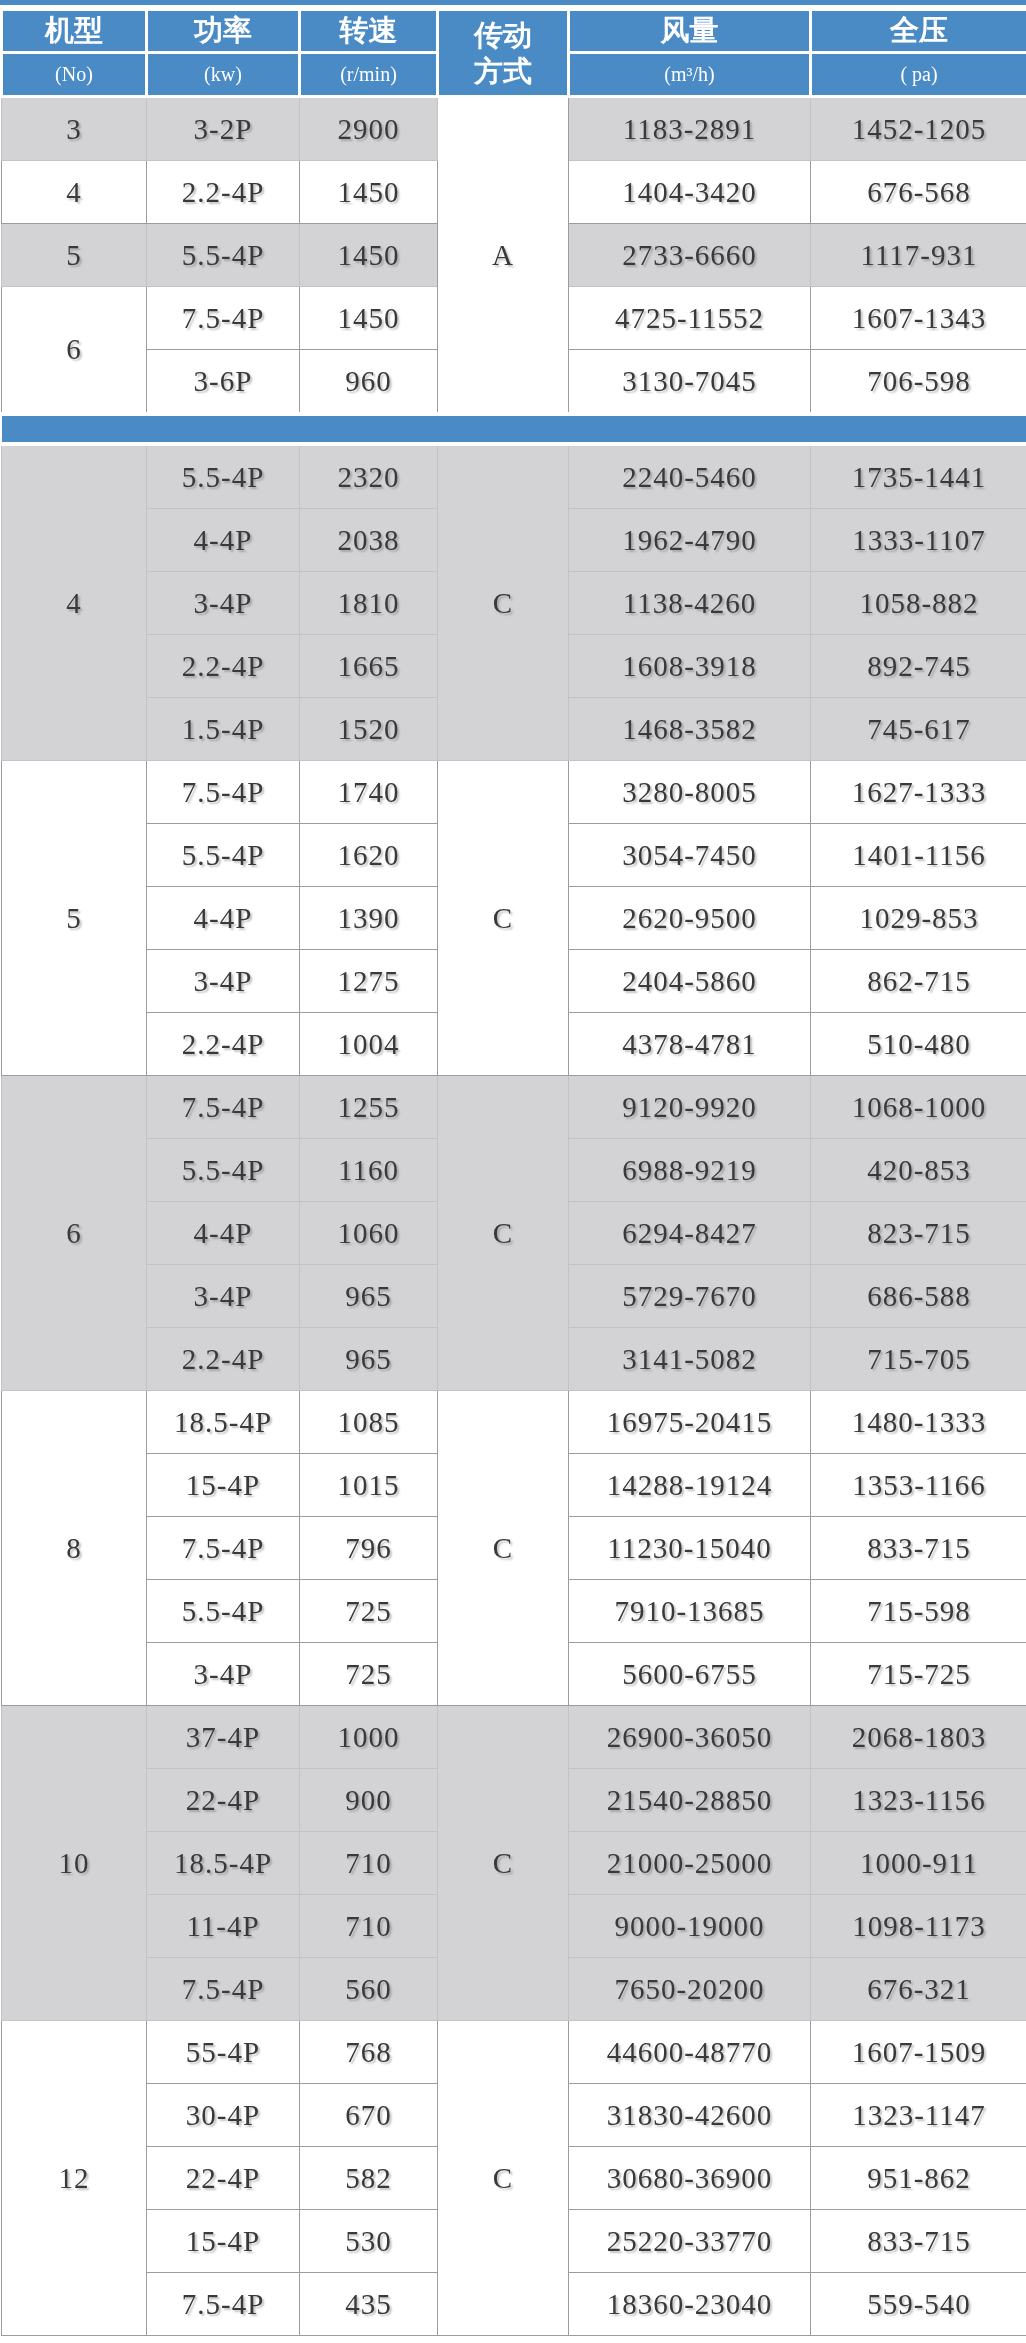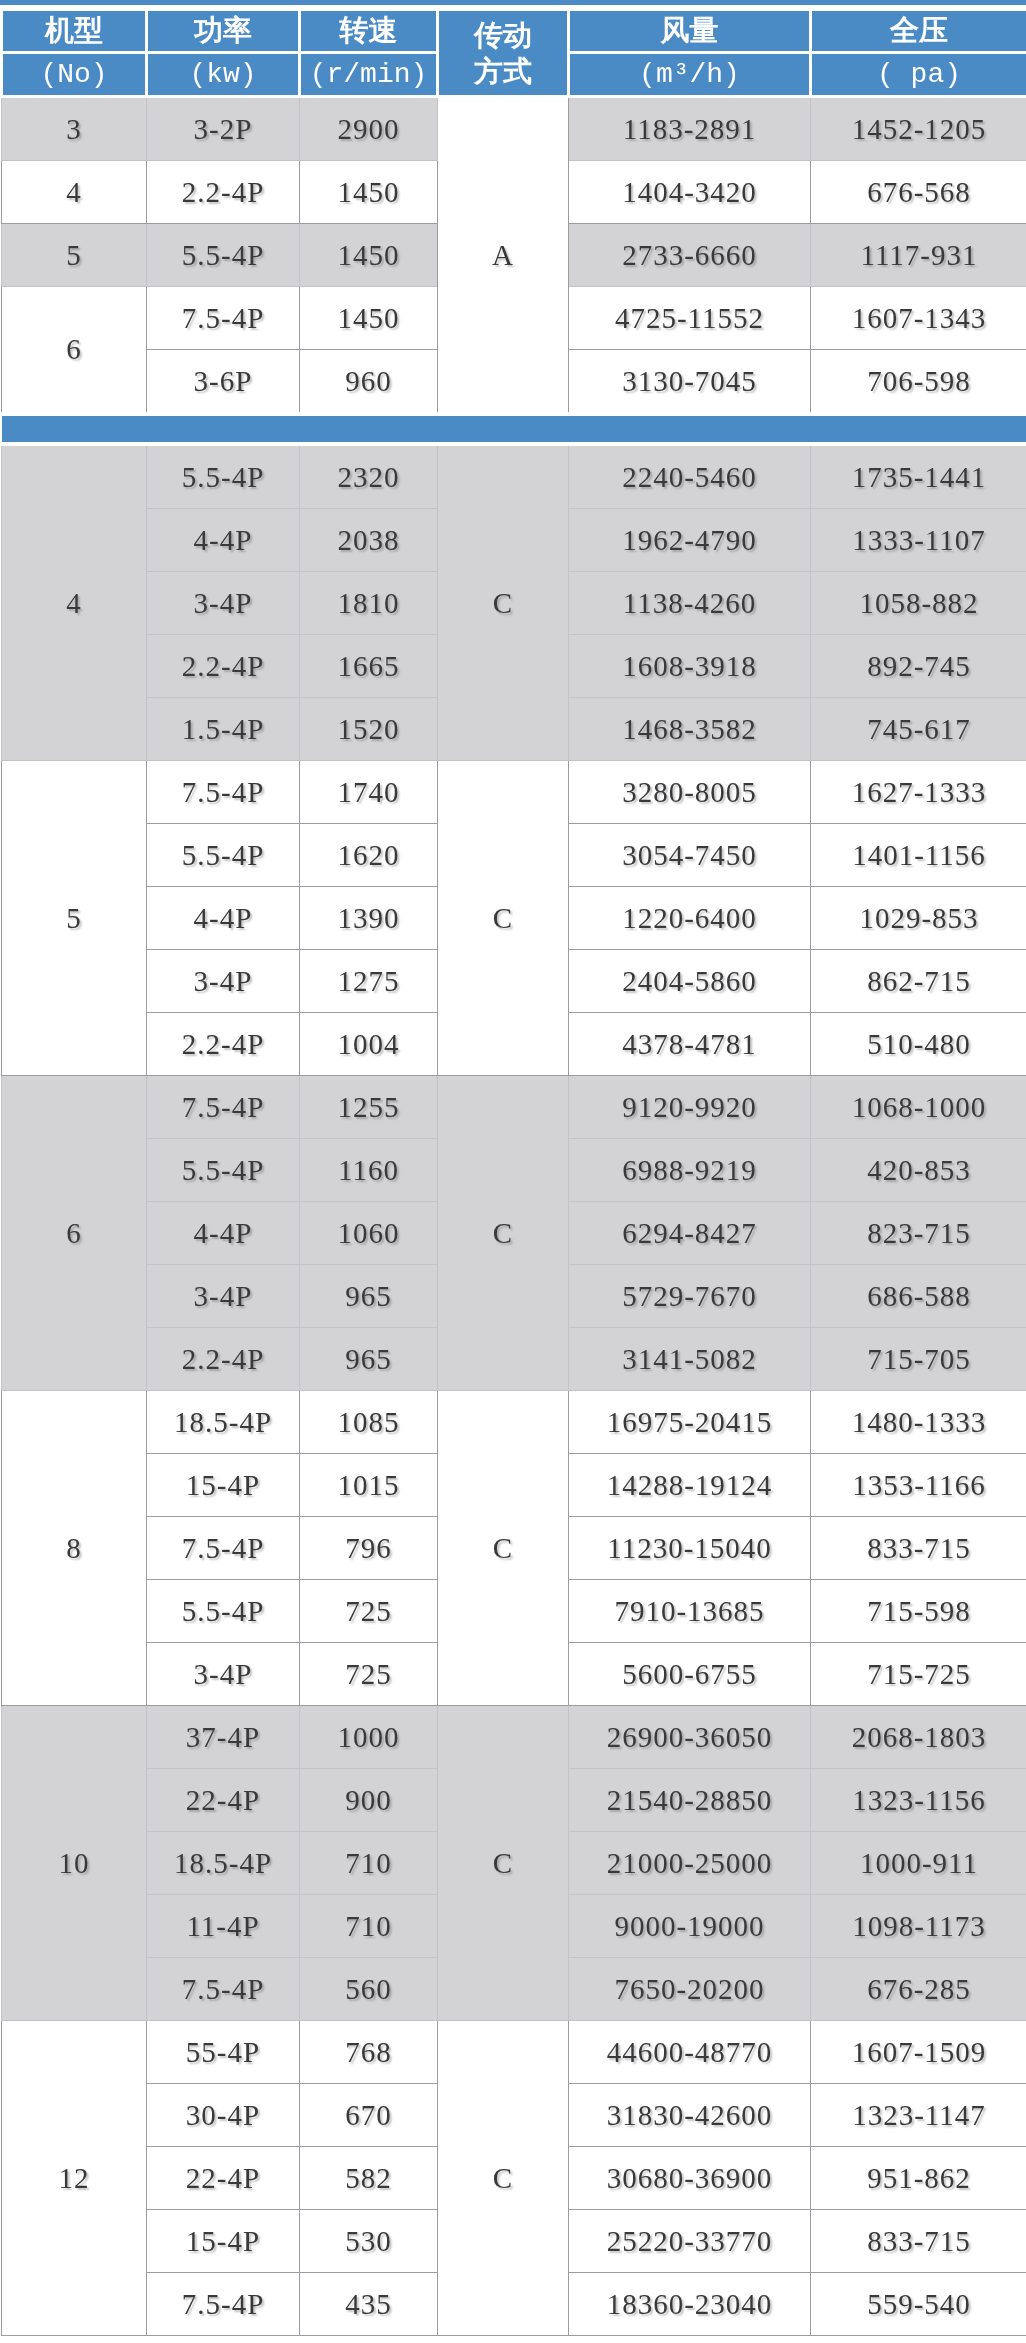--- a/index.html
+++ b/index.html
@@ -33,22 +33,22 @@
     padding: 0;
   }
   tr.head-row1 th {
     height: 37px;
     font-family: "Liberation Sans", sans-serif;
     font-weight: bold;
     font-size: 29px;
   }
   tr.head-row2 th {
     height: 41px;
-    font-family: Liberation Mono, monospace;
-    font-size: 28px;
+    font-family: Liberation Serif, serif;
+    font-size: 20px;
   }
   th.drive-th {
     font-family: "Liberation Sans", sans-serif;
     font-weight: bold;
     font-size: 29px;
     line-height: 1.25;
   }
   
   tbody td {
     height: 62px;
@@ -194,21 +194,21 @@
         </tr>
         <tr>
           <td class="bg-white">5.5-4P</td>
           <td class="bg-white">1620</td>
           <td class="bg-white">3054-7450</td>
           <td class="bg-white">1401-1156</td>
         </tr>
         <tr>
           <td class="bg-white">4-4P</td>
           <td class="bg-white">1390</td>
-          <td class="bg-white">1220-6400</td>
+          <td class="bg-white">2620-9500</td>
           <td class="bg-white">1029-853</td>
         </tr>
         <tr>
           <td class="bg-white">3-4P</td>
           <td class="bg-white">1275</td>
           <td class="bg-white">2404-5860</td>
           <td class="bg-white">862-715</td>
         </tr>
         <tr>
           <td class="bg-white">2.2-4P</td>
@@ -303,21 +303,21 @@
         <tr>
           <td class="bg-gray">11-4P</td>
           <td class="bg-gray">710</td>
           <td class="bg-gray">9000-19000</td>
           <td class="bg-gray">1098-1173</td>
         </tr>
         <tr>
           <td class="bg-gray">7.5-4P</td>
           <td class="bg-gray">560</td>
           <td class="bg-gray">7650-20200</td>
-          <td class="bg-gray">676-285</td>
+          <td class="bg-gray">676-321</td>
         </tr>
         <tr>
           <td class="bg-white" rowspan="5">12</td>
           <td class="bg-white">55-4P</td>
           <td class="bg-white">768</td>
           <td class="bg-white" rowspan="5">C</td>
           <td class="bg-white">44600-48770</td>
           <td class="bg-white">1607-1509</td>
         </tr>
         <tr>

